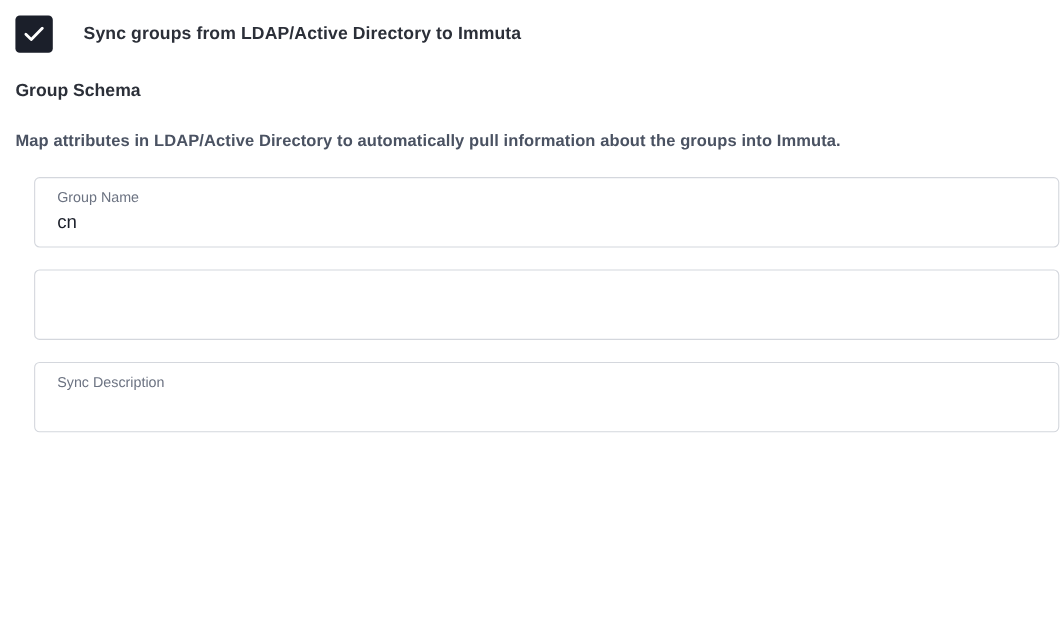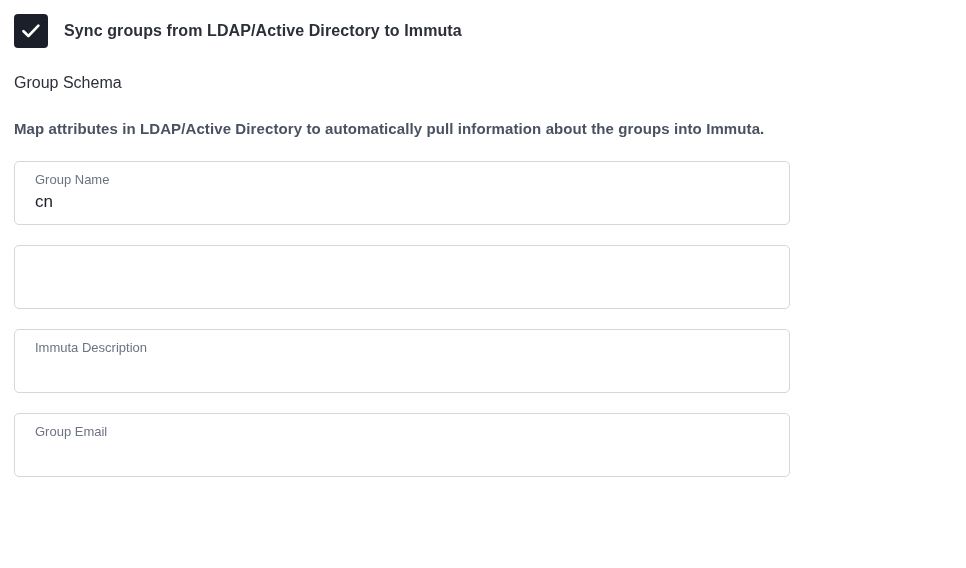--- a/index.html
+++ b/index.html
@@ -19,21 +19,21 @@
     width: 966px;
     height: 568px;
     box-sizing: border-box;
     padding: 14px 16px 0 14px;
   }
 
   
   .sync-row {
     display: flex;
     align-items: center;
-    gap: 16px;
+    gap: 28px;
     margin-bottom: 26px;
   }
   .checkbox {
     width: 34px;
     height: 34px;
     border-radius: 4px;
     background: #1b1f2a;
     display: flex;
     align-items: center;
     justify-content: center;
@@ -44,44 +44,45 @@
   .sync-label {
     font-size: 16px;
     font-weight: bold;
     color: #2b2f38;
     letter-spacing: 0.1px;
   }
 
   
   .section-title {
     font-size: 16px;
-    font-weight: normal;
+    font-weight: bold;
     color: #2b2f38;
     margin: 0 0 28px 0;
   }
   .section-desc {
     font-size: 15px;
     color: #4a5262;
     margin: 0 0 24px 0;
     letter-spacing: 0.1px;
     font-weight: bold;
   }
 
   
   .field {
     position: relative;
     box-sizing: border-box;
-    width: 776px;
+    width: 932px;
     height: 64px;
     border: 1px solid #d4d7dd;
     border-radius: 5px;
     background: #ffffff;
     margin-bottom: 20px;
     padding: 9px 32px 0 20px;
     cursor: text;
+    margin-left: 17px;
   }
   .field-label {
     display: block;
     font-size: 13px;
     color: #6c7382;
     line-height: 18px;
   }
   .field-value {
     display: block;
     font-size: 17px;
@@ -117,22 +118,18 @@
 
   <div class="field">
     <span class="field-label">Group Name</span>
     <input class="field-value" type="text" value="cn" style="">
   </div>
 
   <div class="field">
   </div>
 
   <div class="field">
-    <span class="field-label">Immuta Description</span>
+    <span class="field-label">Sync Description</span>
     <input class="field-value" type="text" value="" style="">
   </div>
 
-  <div class="field">
-    <span class="field-label">Group Email</span>
-    <input class="field-value" type="text" value="" style="">
-  </div>
 
 </div>
 
 </body></html>

